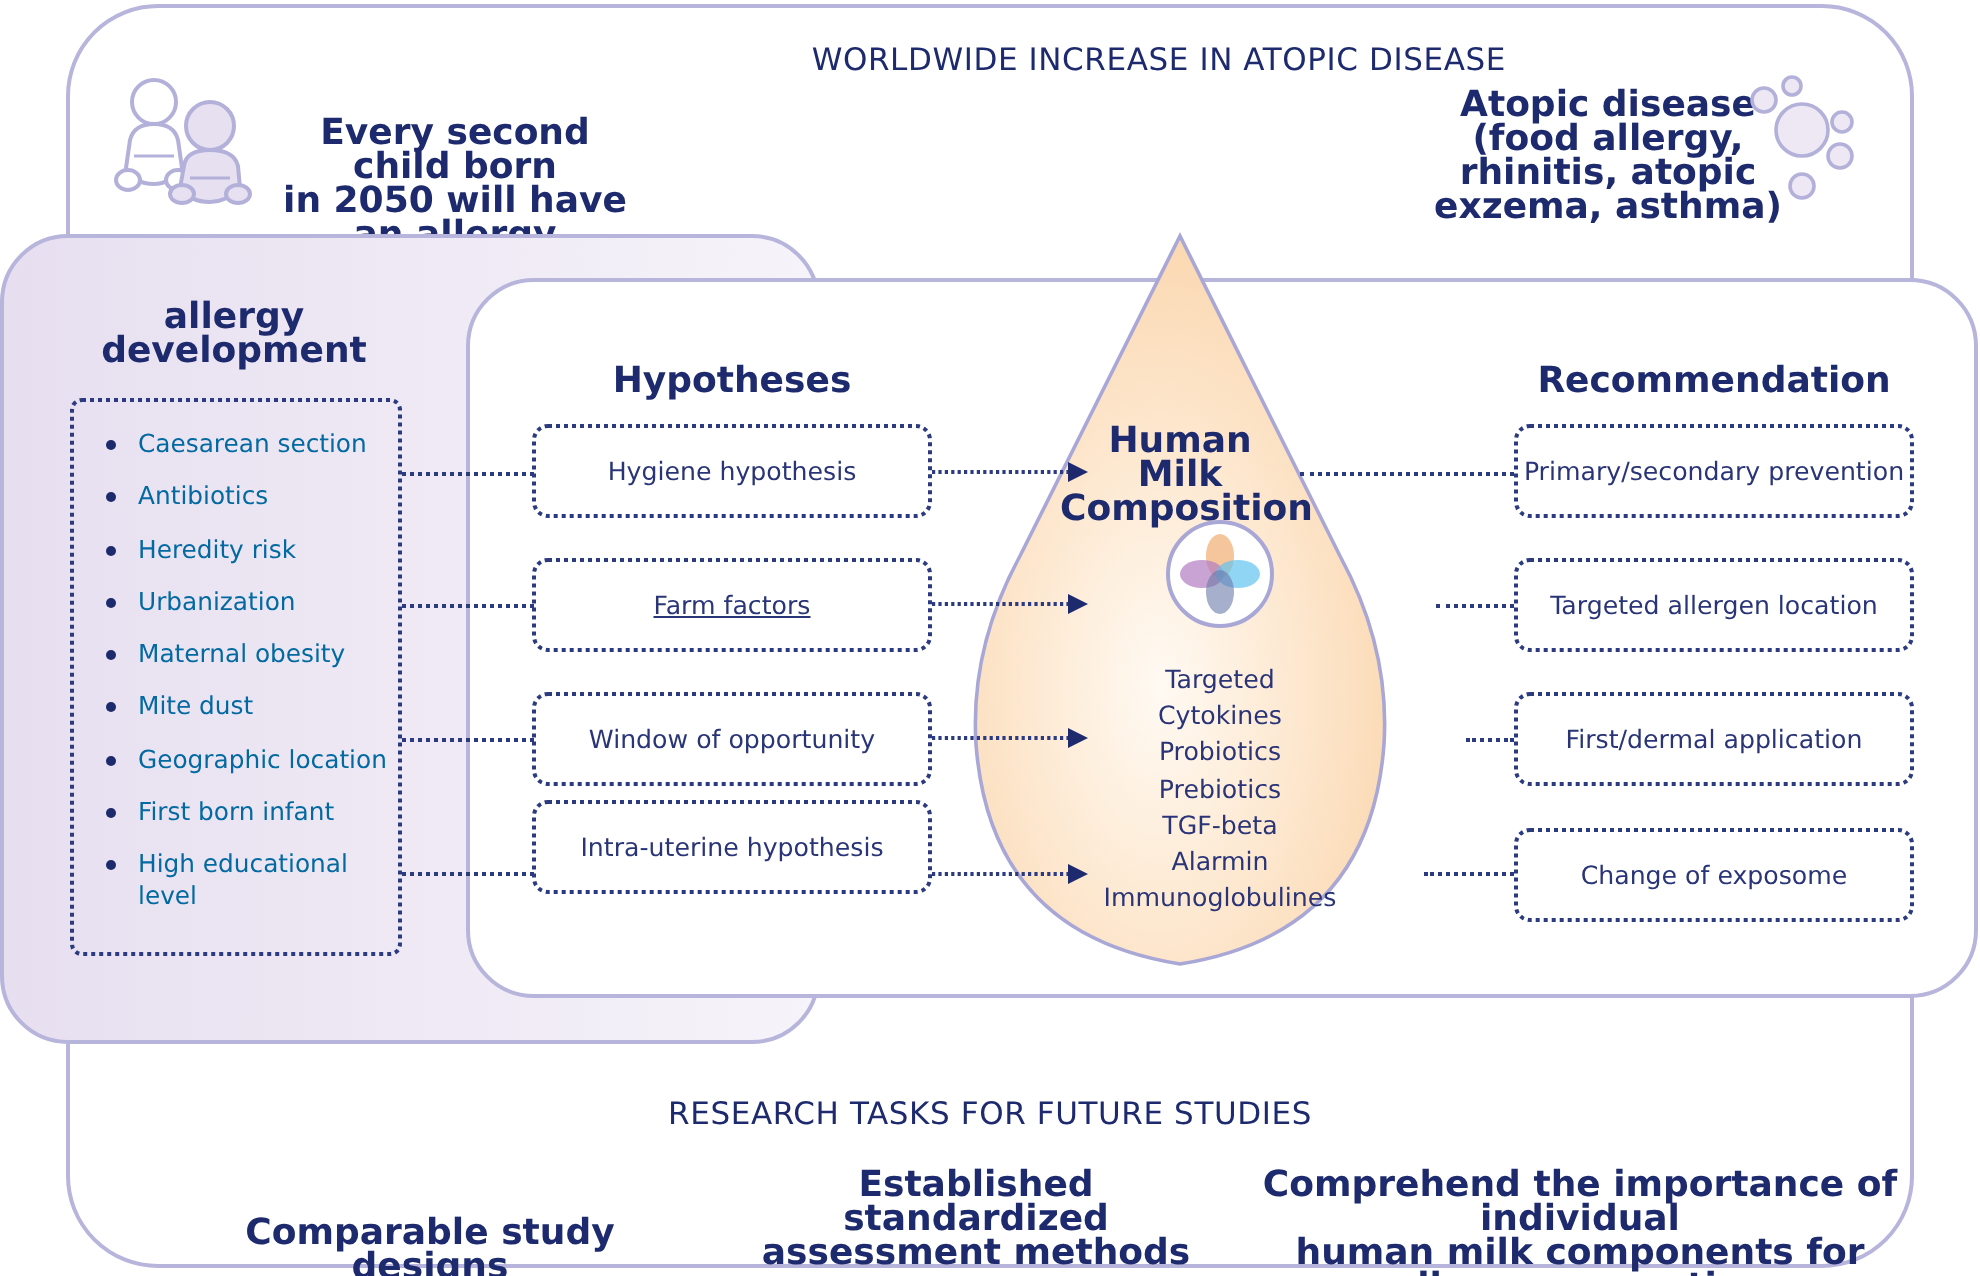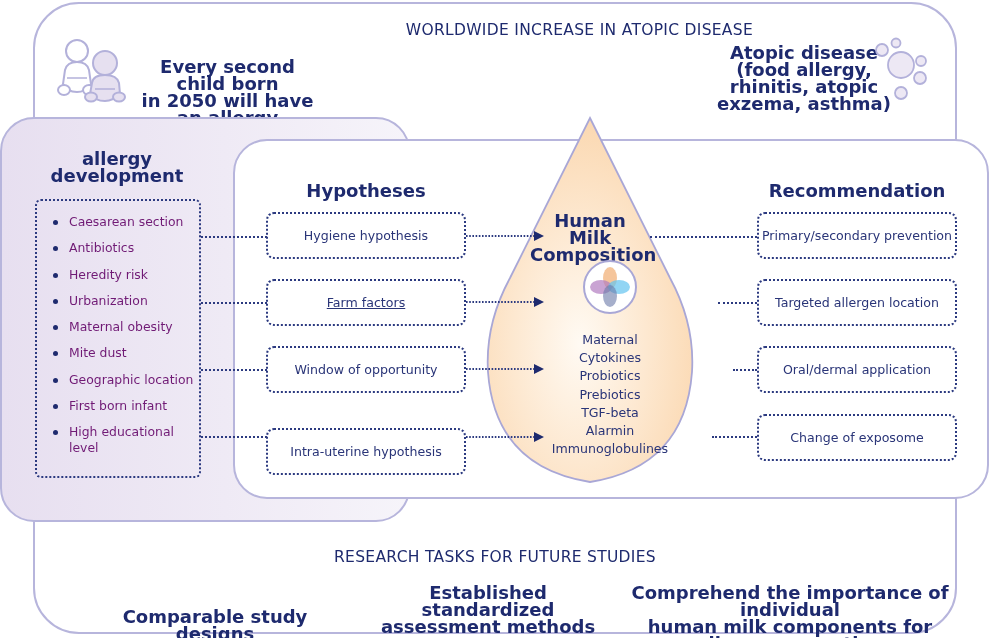--- a/index.html
+++ b/index.html
@@ -17,21 +17,21 @@
   .bold { font-weight: bold; }
   .t13 { font-size: 18px; line-height: 17px; }
   .center { text-align: center; }
   .dotbox { border: 2px dotted #2c3a80; border-radius: 8px; box-sizing: border-box;
             display: flex; align-items: center; justify-content: center;
             font-size: 12.6px; color: #2a3578; background: transparent; }
   .factor-list { left: 35px; top: 199px; width: 166px; height: 279px; border: 2px dotted #2c3a80;
                  border-radius: 6px; box-sizing: border-box; }
   .factor-list ul { list-style: none; margin: 0; padding: 13px 0 0 16px; }
   .factor-list li { font-size: 12.4px; line-height: 16px; margin-bottom: 10.3px; position: relative;
-                    padding-left: 16px; color: #701a75; }
+                    padding-left: 16px; color: #0369a1; }
   .factor-list li::before { content: ""; position: absolute; left: 0; top: 6px; width: 5px; height: 5px;
                             border-radius: 50%; background: #1e2a6e; }
   .hline { border-top: 2px dotted #2c3a80; height: 0; }
   .comp-list { font-size: 12.6px; line-height: 18.2px; color: #2a3578; text-align: center; }
   svg { position: absolute; overflow: visible; }
 </style>
 </head>
 <body>
 
 <div class="abs outer-box"></div>
@@ -111,21 +111,21 @@
       <stop offset="1" stop-color="#fbd9b3"></stop>
     </radialGradient>
   </defs>
   <path d="M110 6 L190 166 Q215 212 212 260 Q205 355 110 370 Q15 355 8 260 Q5 212 30 166 Z" fill="url(#dropGrad)" stroke="#a9a7d6" stroke-width="1.8"></path>
 </svg>
 
 <div class="abs center bold t13" style="left:266px; top:182px; width:200px;">Hypotheses</div>
 <div class="abs dotbox" style="left:266px; top:212px; width:200px; height:47px;">Hygiene hypothesis</div>
 <div class="abs dotbox" style="left:266px; top:279px; width:200px; height:47px;text-decoration:underline;">Farm factors</div>
 <div class="abs dotbox" style="left:266px; top:346px; width:200px; height:47px;">Window of opportunity</div>
-<div class="abs dotbox" style="left:266px; top:428px; width:200px; height:47px;">Intra-uterine hypothesis</div>
+<div class="abs dotbox" style="left:266px; top:400px; width:200px; height:47px;">Intra-uterine hypothesis</div>
 
 <svg style="left:466px; top:228px;" width="90" height="220" viewBox="0 0 90 220">
   <g stroke="#2c3a80" stroke-width="2" stroke-dasharray="1.6 1.6" fill="none">
     <line x1="0" y1="8" x2="70" y2="8"></line>
     <line x1="0" y1="74" x2="70" y2="74"></line>
     <line x1="0" y1="141" x2="70" y2="141"></line>
     <line x1="0" y1="209" x2="70" y2="209"></line>
   </g>
   <g fill="#1e2a6e">
     <polygon points="68,3 78,8 68,13"></polygon>
@@ -142,38 +142,38 @@
 
 <svg style="left:582px; top:259px;" width="56" height="56" viewBox="0 0 56 56">
   <circle cx="28" cy="28" r="26" fill="#ffffff" stroke="#a9a7d6" stroke-width="2"></circle>
   <ellipse cx="28" cy="19" rx="7" ry="11" fill="#f2b27a" opacity="0.75"></ellipse>
   <ellipse cx="19" cy="28" rx="11" ry="7" fill="#b27cc0" opacity="0.7"></ellipse>
   <ellipse cx="37" cy="28" rx="11" ry="7" fill="#63c3f0" opacity="0.7"></ellipse>
   <ellipse cx="28" cy="37" rx="7" ry="11" fill="#6a7aa8" opacity="0.6"></ellipse>
 </svg>
 
 <div class="abs comp-list" style="left:530px; top:331px; width:160px;">
-  <div>Maternal</div>
+  <div>Targeted</div>
   <div>Cytokines</div>
   <div>Probiotics</div>
   <div>Prebiotics</div>
   <div>TGF-beta</div>
   <div>Alarmin</div>
   <div>Immunoglobulines</div>
 </div>
 
 <div class="abs hline" style="left:650px; top:236px; width:107px;"></div>
 <div class="abs hline" style="left:718px; top:302px; width:39px;"></div>
 <div class="abs hline" style="left:733px; top:369px; width:24px;"></div>
 <div class="abs hline" style="left:712px; top:436px; width:45px;"></div>
 
 <div class="abs center bold t13" style="left:757px; top:182px; width:200px;">Recommendation</div>
 <div class="abs dotbox" style="left:757px; top:212px; width:200px; height:47px;">Primary/secondary prevention</div>
 <div class="abs dotbox" style="left:757px; top:279px; width:200px; height:47px;">Targeted allergen location</div>
-<div class="abs dotbox" style="left:757px; top:346px; width:200px; height:47px;">Oral/dermal application</div>
+<div class="abs dotbox" style="left:757px; top:346px; width:200px; height:47px;">First/dermal application</div>
 <div class="abs dotbox" style="left:757px; top:414px; width:200px; height:47px;">Change of exposome</div>
 
 <div class="abs title" style="left:200px; top:548px; width:590px;">RESEARCH TASKS FOR FUTURE STUDIES</div>
 
 <div class="abs center bold t13" style="left:100px; top:584px; width:230px;margin-top:24px;">
   <div>Comparable study designs</div>
   <div>(e. g. assessment timepoint)</div>
 </div>
 <div class="abs center bold t13" style="left:378px; top:584px; width:220px;">
   <div>Established standardized</div>

